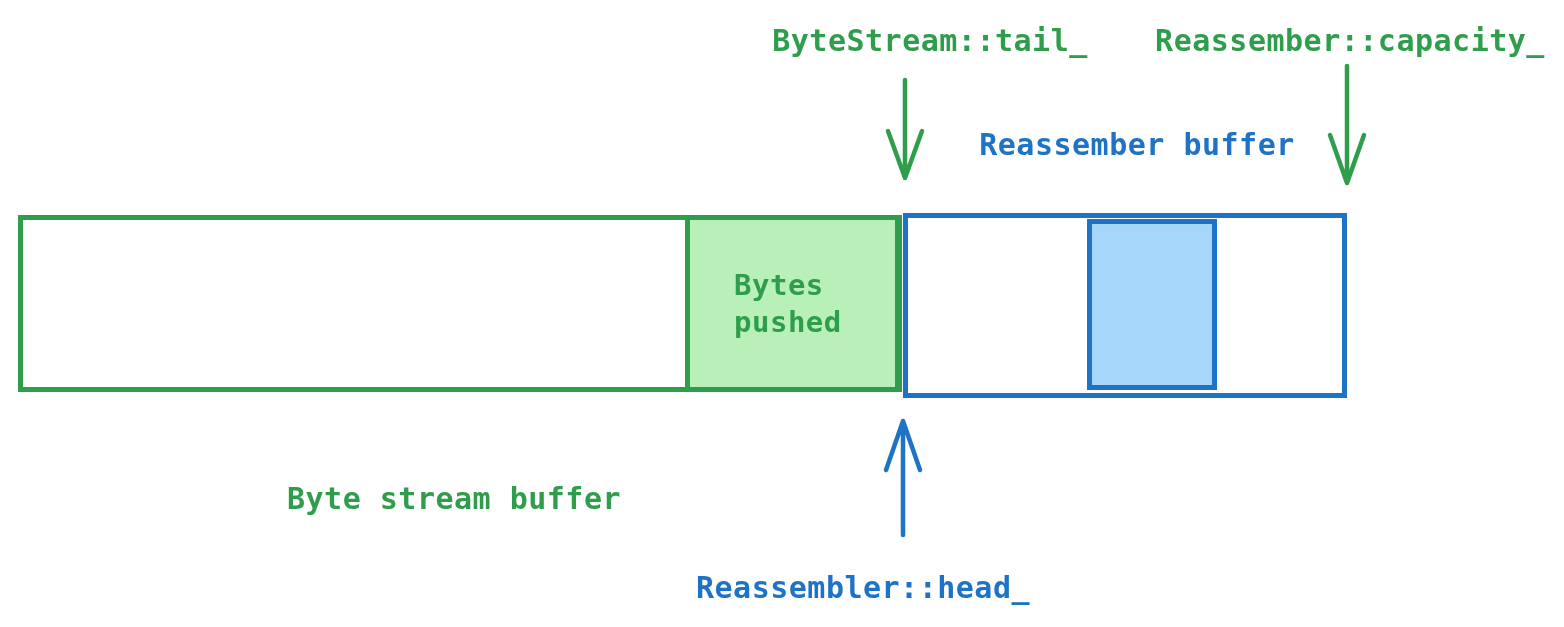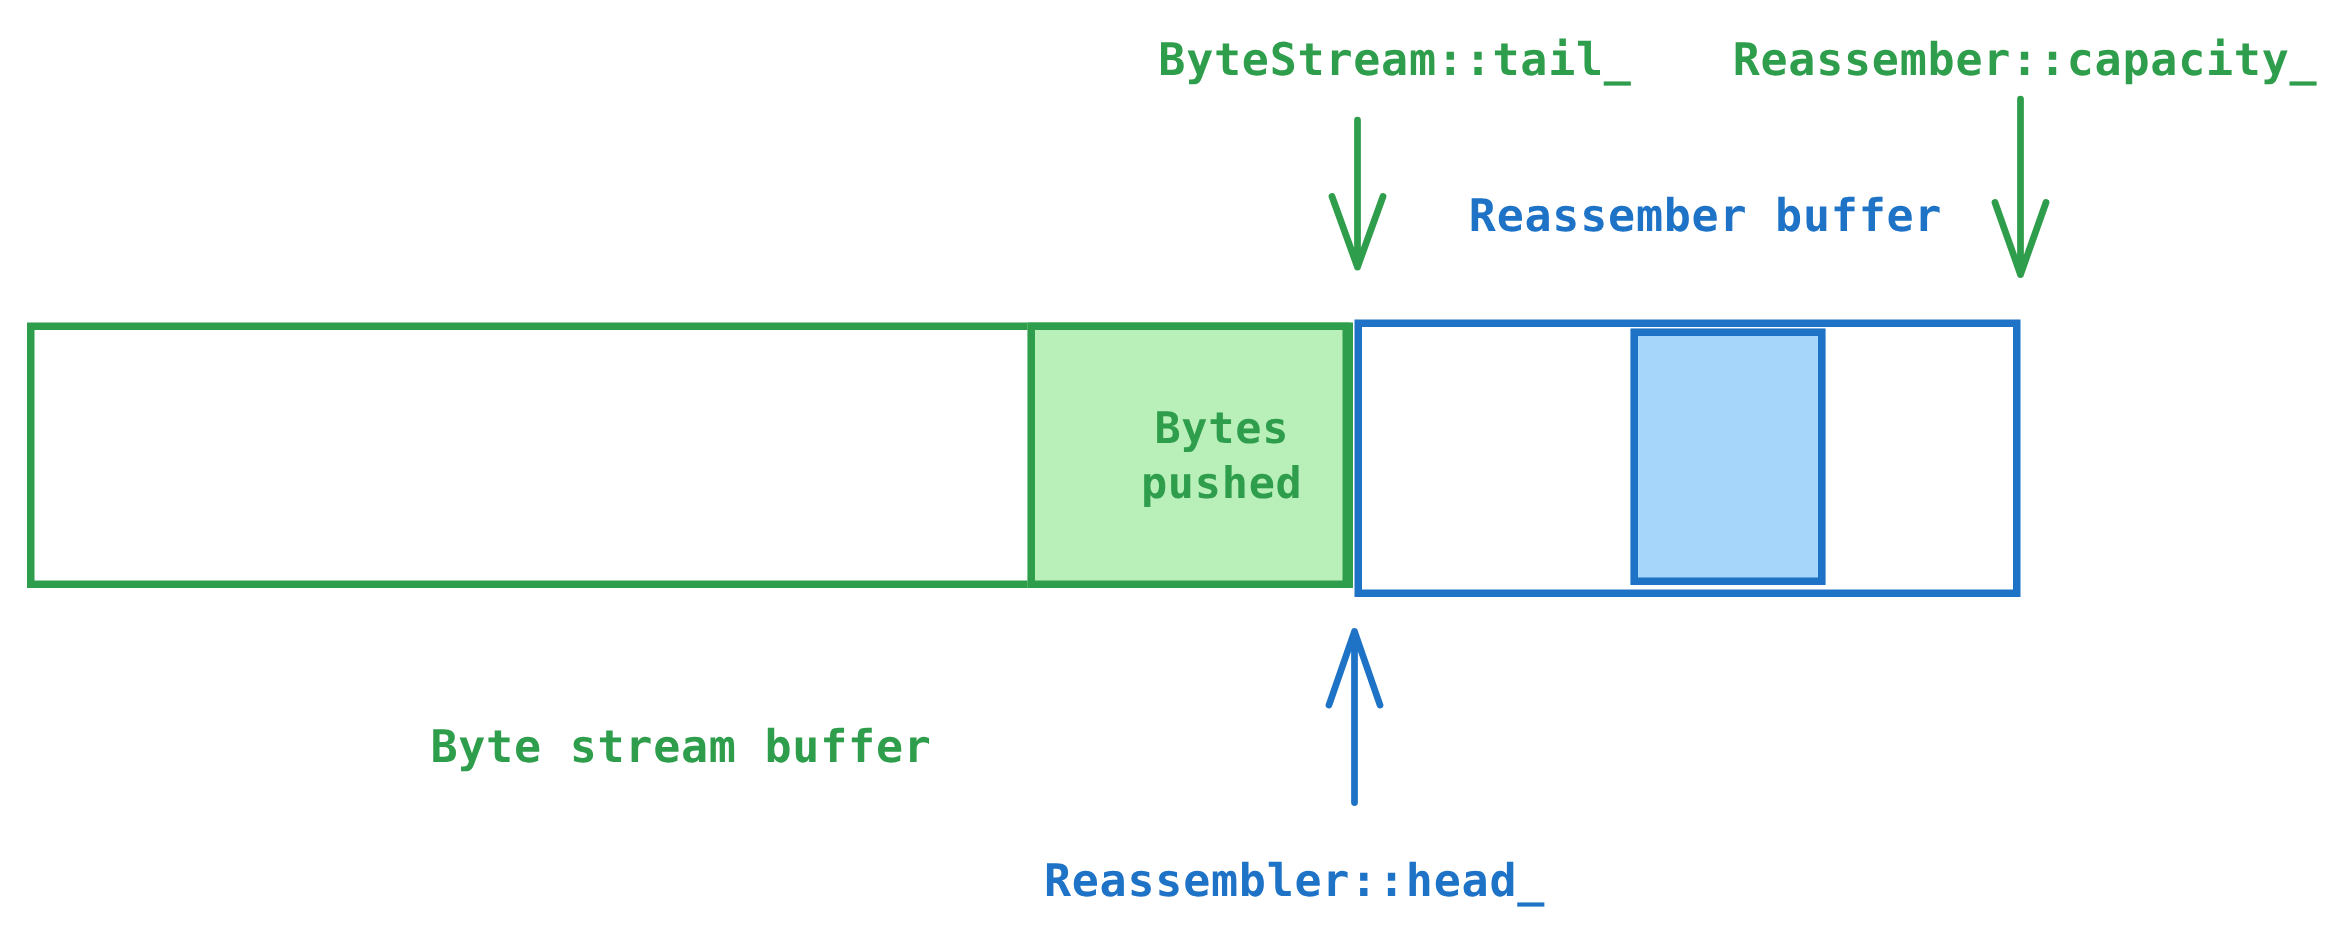--- a/index.html
+++ b/index.html
@@ -39,21 +39,20 @@
   }
   .green-filled {
     left: 685px; top: 215px;
     width: 215px; height: 177px;
     background: var(--green-fill, #b9efb9);
     border: 5px solid var(--green, #2f9e4c);
     display: flex;
     flex-direction: column;
     justify-content: center;
     padding-left: 44px;
-    text-align: center;
   }
   .bytes-pushed-text {
     font-size: 29px;
     font-weight: bold;
     letter-spacing: 0.5px;
     line-height: 37px;
     color: var(--green, #2f9e4c);
     white-space: pre-line;
   }
   .blue-outline {

